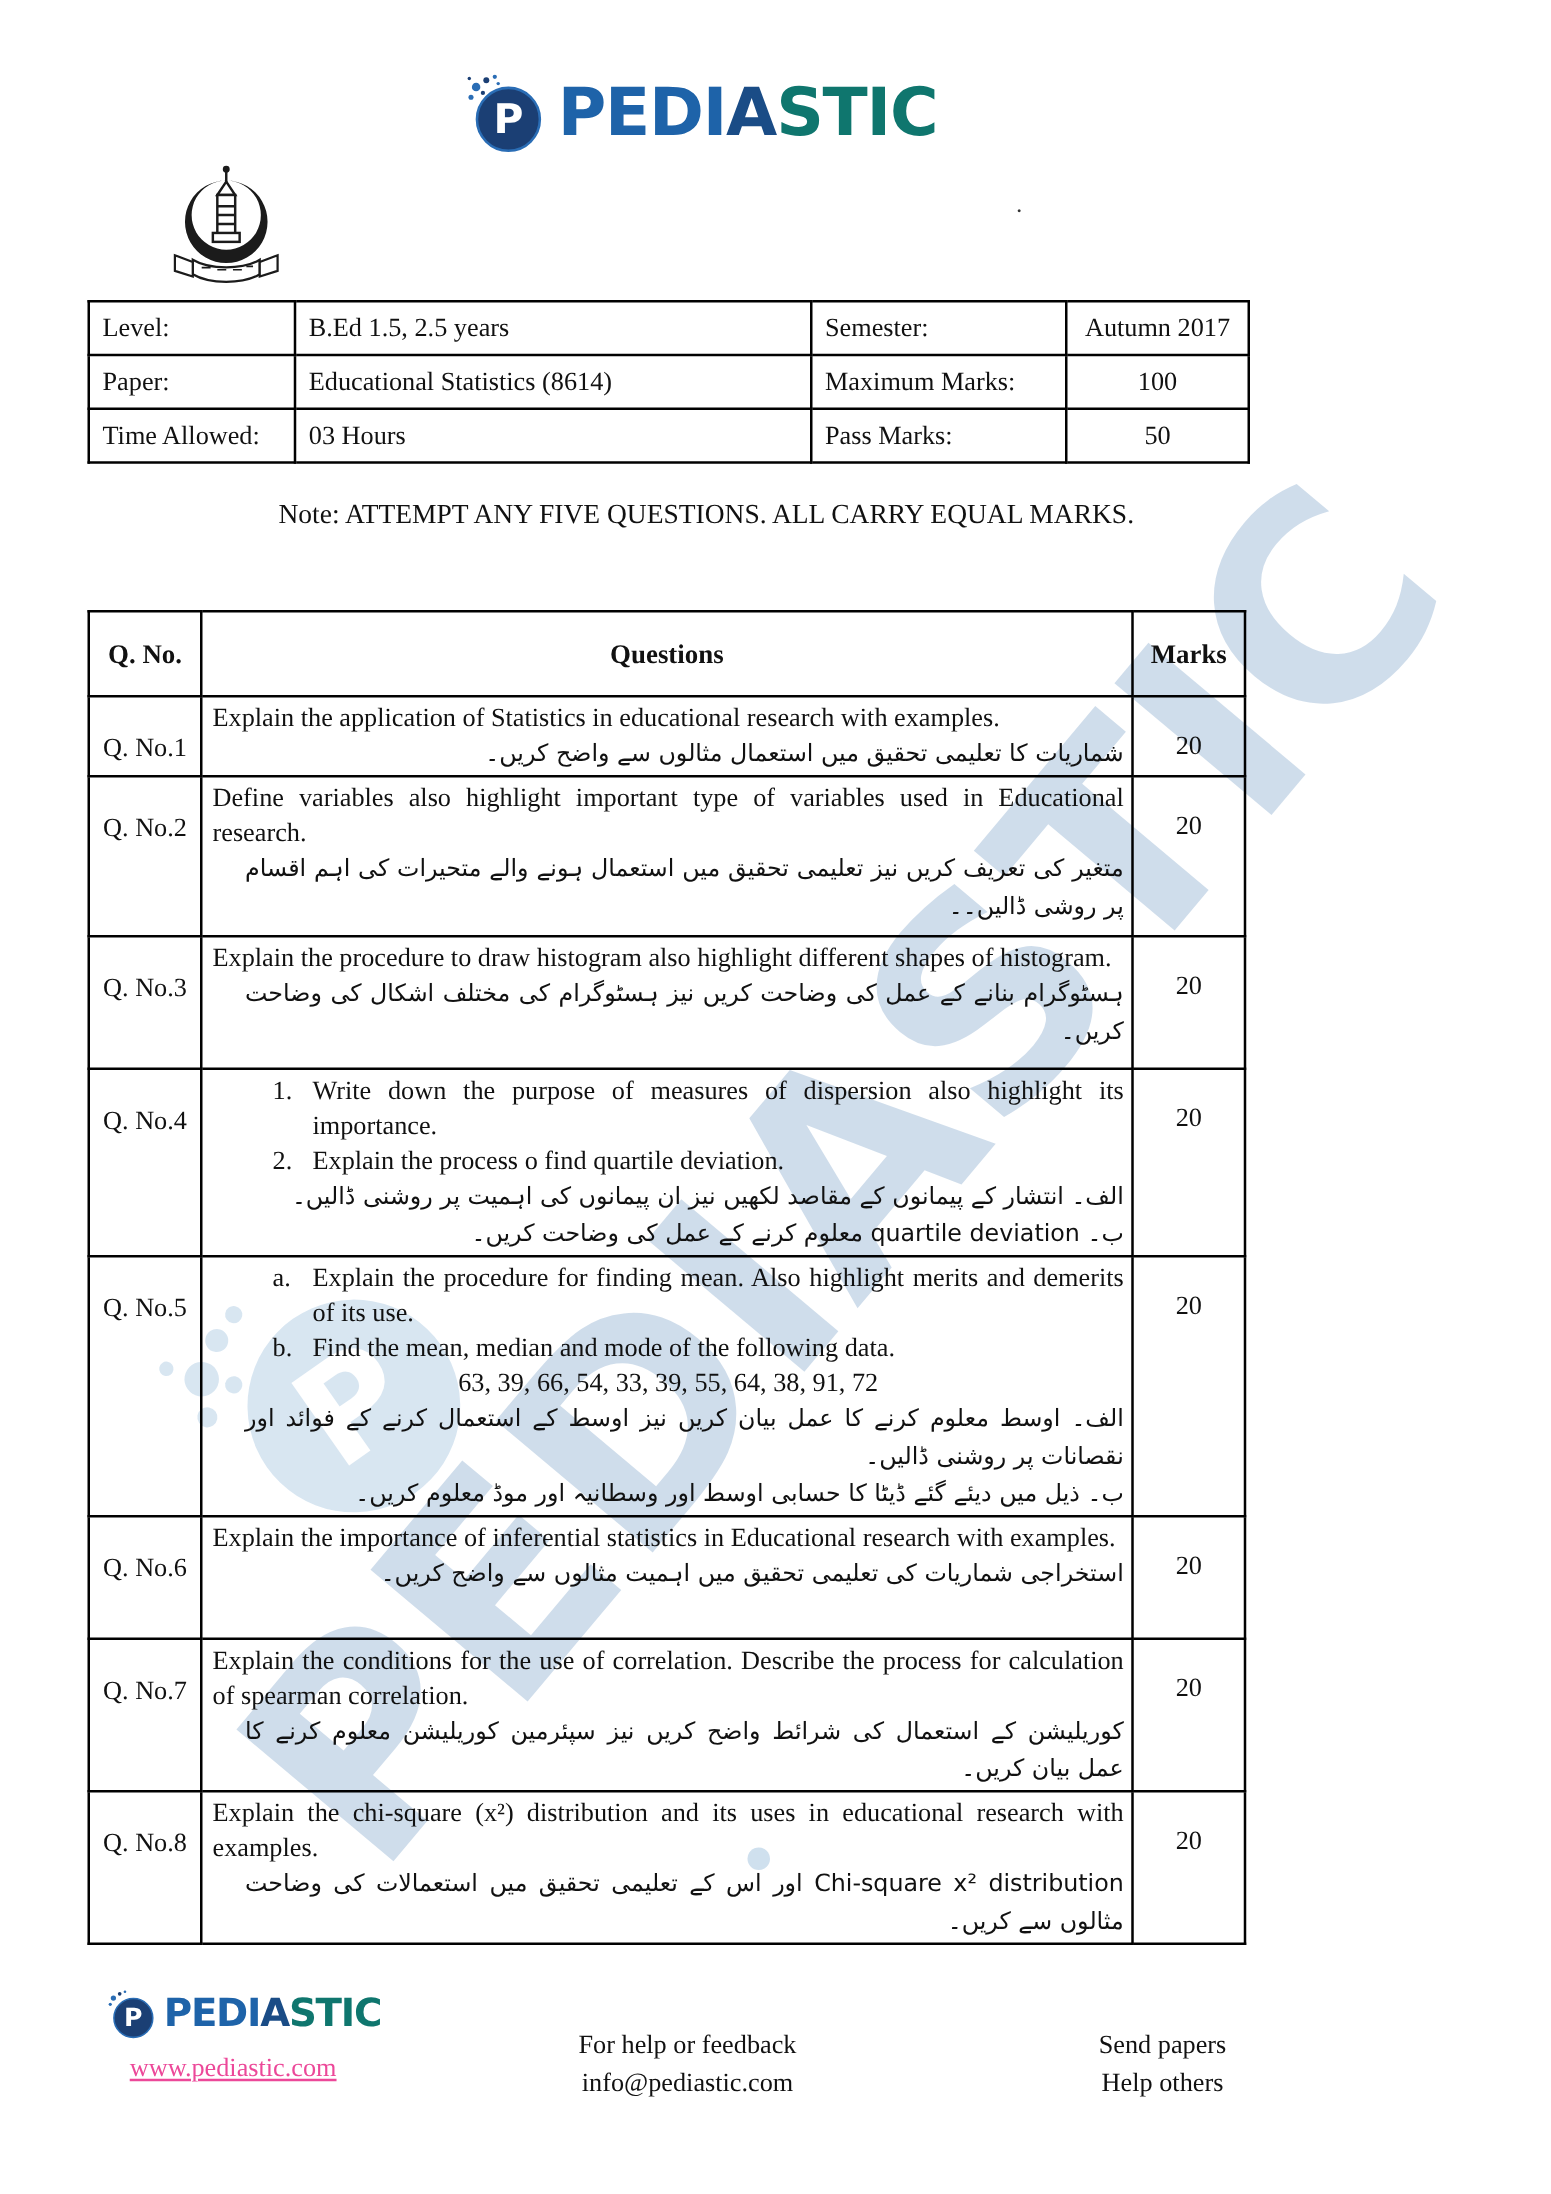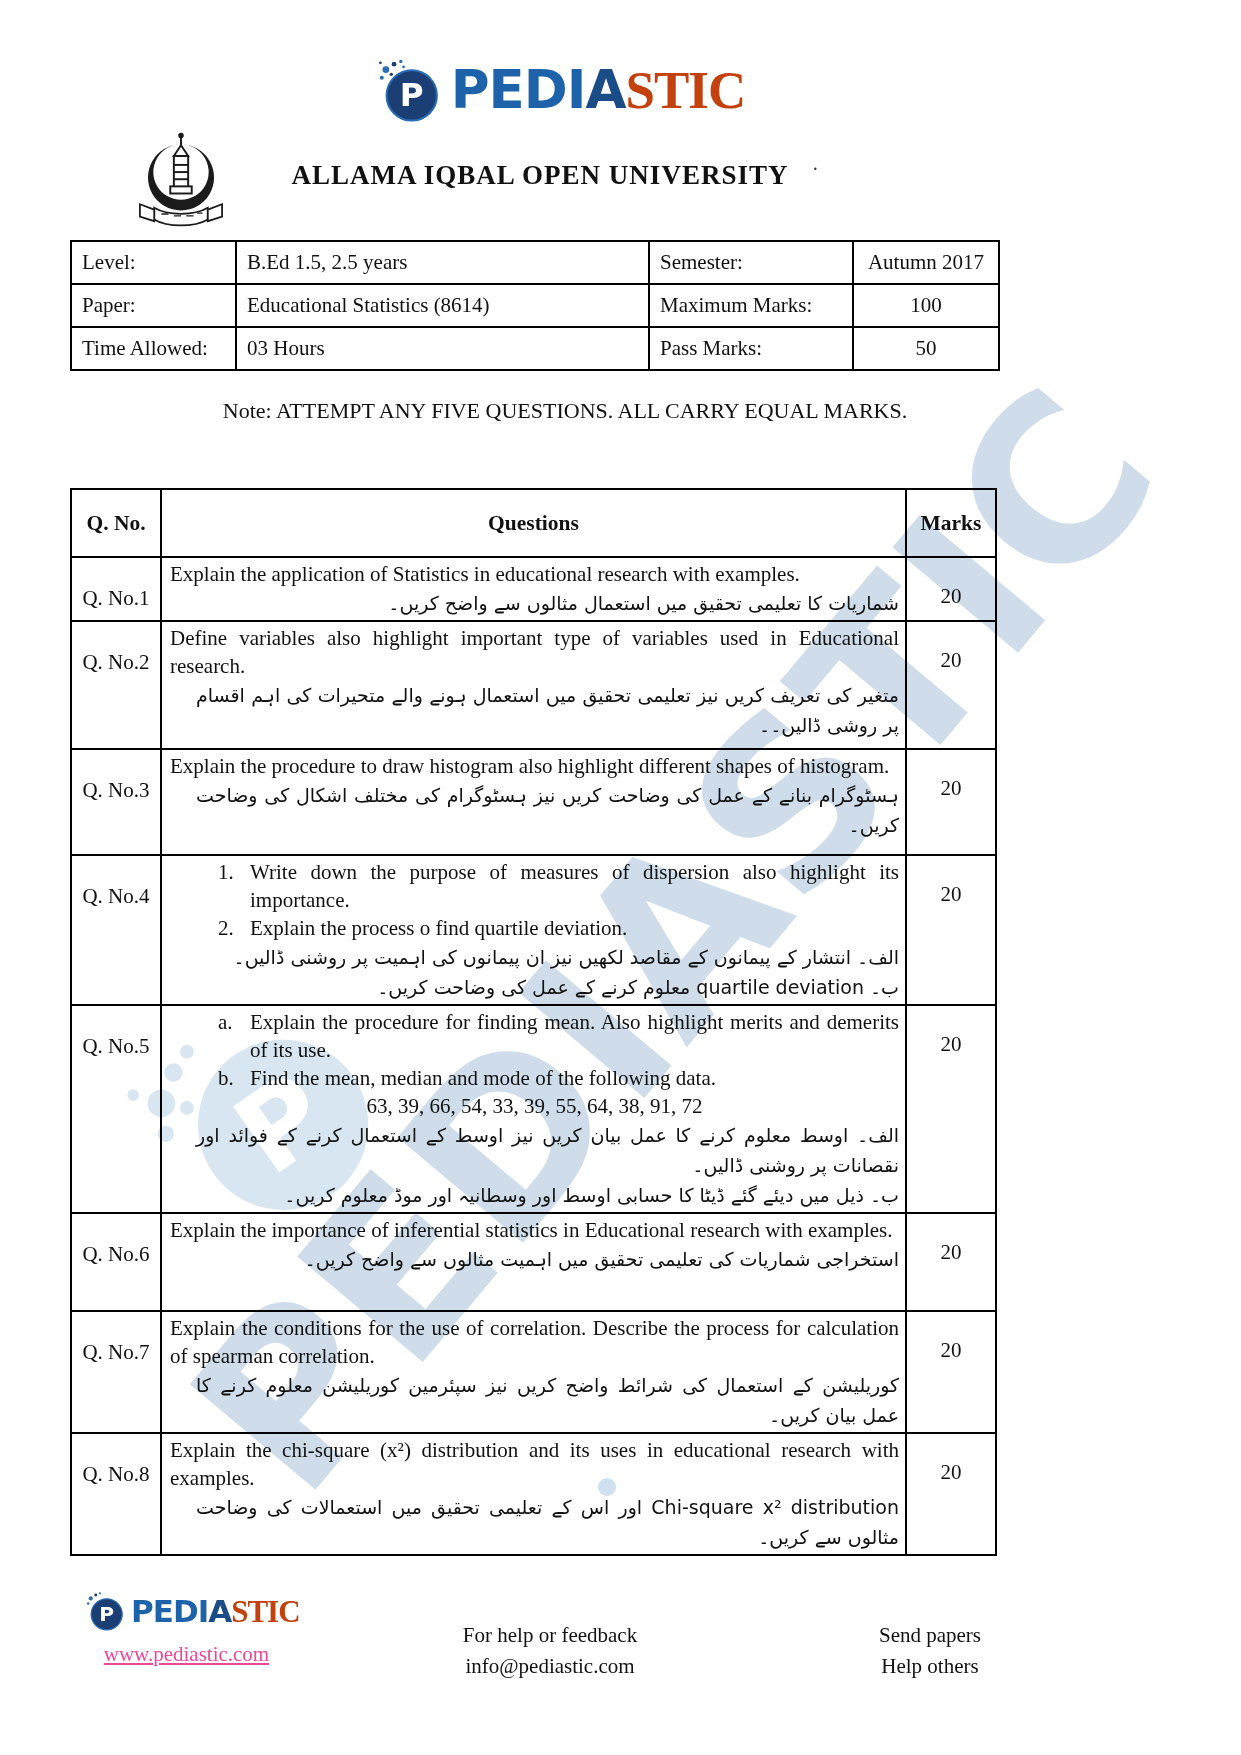--- a/index.html
+++ b/index.html
@@ -3,21 +3,21 @@
 <meta charset="utf-8">
 <style>
   html,body{margin:0;padding:0;background:#fff;}
   .page{position:relative;width:1241px;height:1755px;background:#fff;overflow:hidden;
         font-family:"Liberation Serif", serif;color:#111;}
 
   
   .brand{position:absolute;top:56px;left:0;width:1120px;display:flex;justify-content:center;align-items:center;gap:8px;z-index:2;}
   .brand-icon{width:68px;height:68px;flex:none;}
   .brand-text{font-family:"DejaVu Sans",sans-serif;font-weight:bold;font-size:53px;letter-spacing:-1px;line-height:1;}
-  .logo-p1{color:#1e63a9;} .logo-p2{color:#1a4c86;} .logo-p3{color:#c2410c;font-family:Liberation Serif, serif;}
+  .logo-p1{color:#1e63a9;} .logo-p2{color:#1a4c86;} .logo-p3{color:#0f766e;}
 
   
   .emblem{position:absolute;left:126px;top:131px;width:110px;height:100px;z-index:2;}
   .univ-title{position:absolute;top:160px;left:75px;width:930px;text-align:center;
               font-size:27px;font-weight:bold;letter-spacing:1px;z-index:2;}
   .stray-dot{position:absolute;top:158px;left:812px;font-size:20px;color:#333;z-index:2;}
 
   
   .info-table{position:absolute;top:240px;left:70px;width:928px;border-collapse:collapse;
               font-size:21px;z-index:2;table-layout:fixed;}
@@ -111,21 +111,20 @@
       <line x1="52" y1="54" x2="68" y2="54"></line>
       <rect x="48" y="62" width="24" height="8"></rect>
     </g>
     <g stroke="#1b1b1b" stroke-width="2" fill="#fff">
       <path d="M30,86 C45,95 75,95 90,86 L90,99 C75,108 45,108 30,99 Z"></path>
       <path d="M30,88 L14,82 L14,96 L30,101 Z"></path>
       <path d="M90,88 L106,82 L106,96 L90,101 Z"></path>
       <path d="M38,93 h8 M52,95 h8 M66,95 h8 M78,92 h6" stroke-width="1.5"></path>
     </g>
   </svg>
-  <div class="univ-title">ALLAMA IQBAL OPEN UNIVERSITY</div>
   <div class="stray-dot">·</div>
 
   <table class="info-table">
     <colgroup>
         <col style="width:165px">
         <col style="width:413px">
         <col style="width:204px">
         <col style="width:146px">
       </colgroup>
     <tbody>

